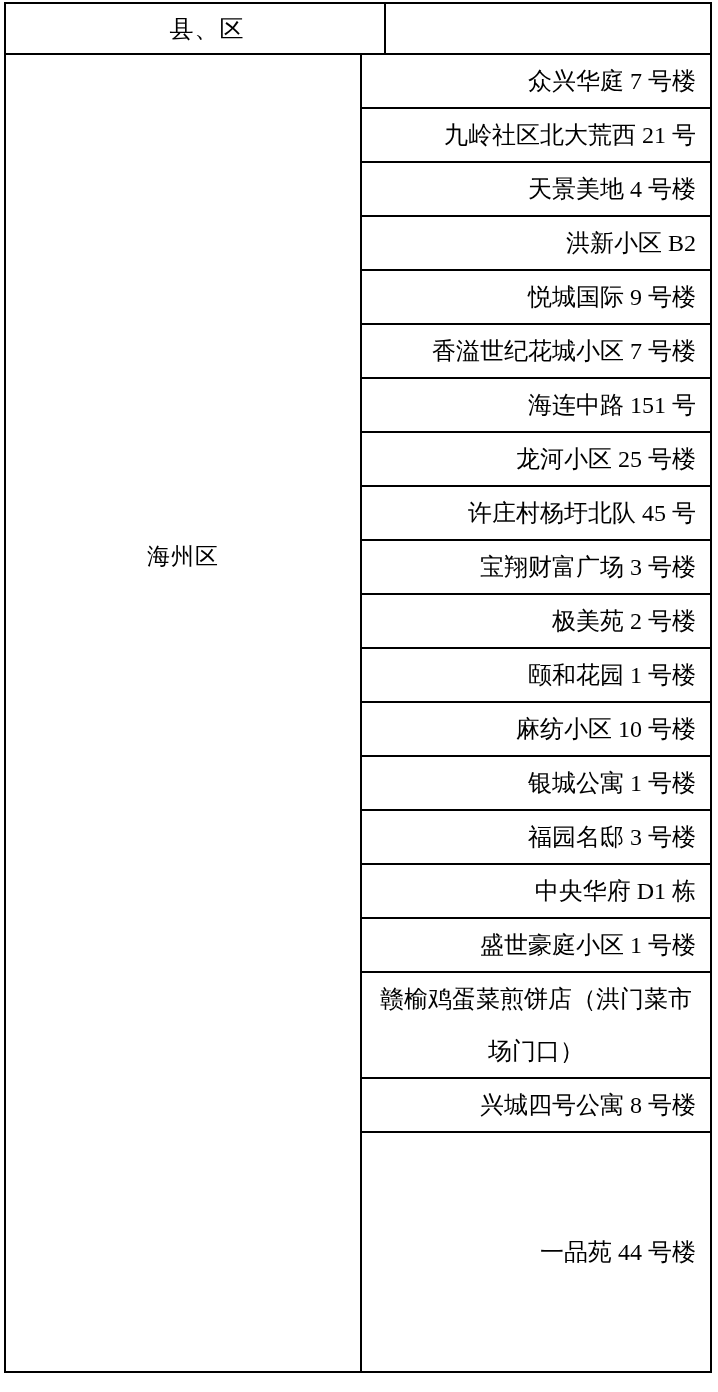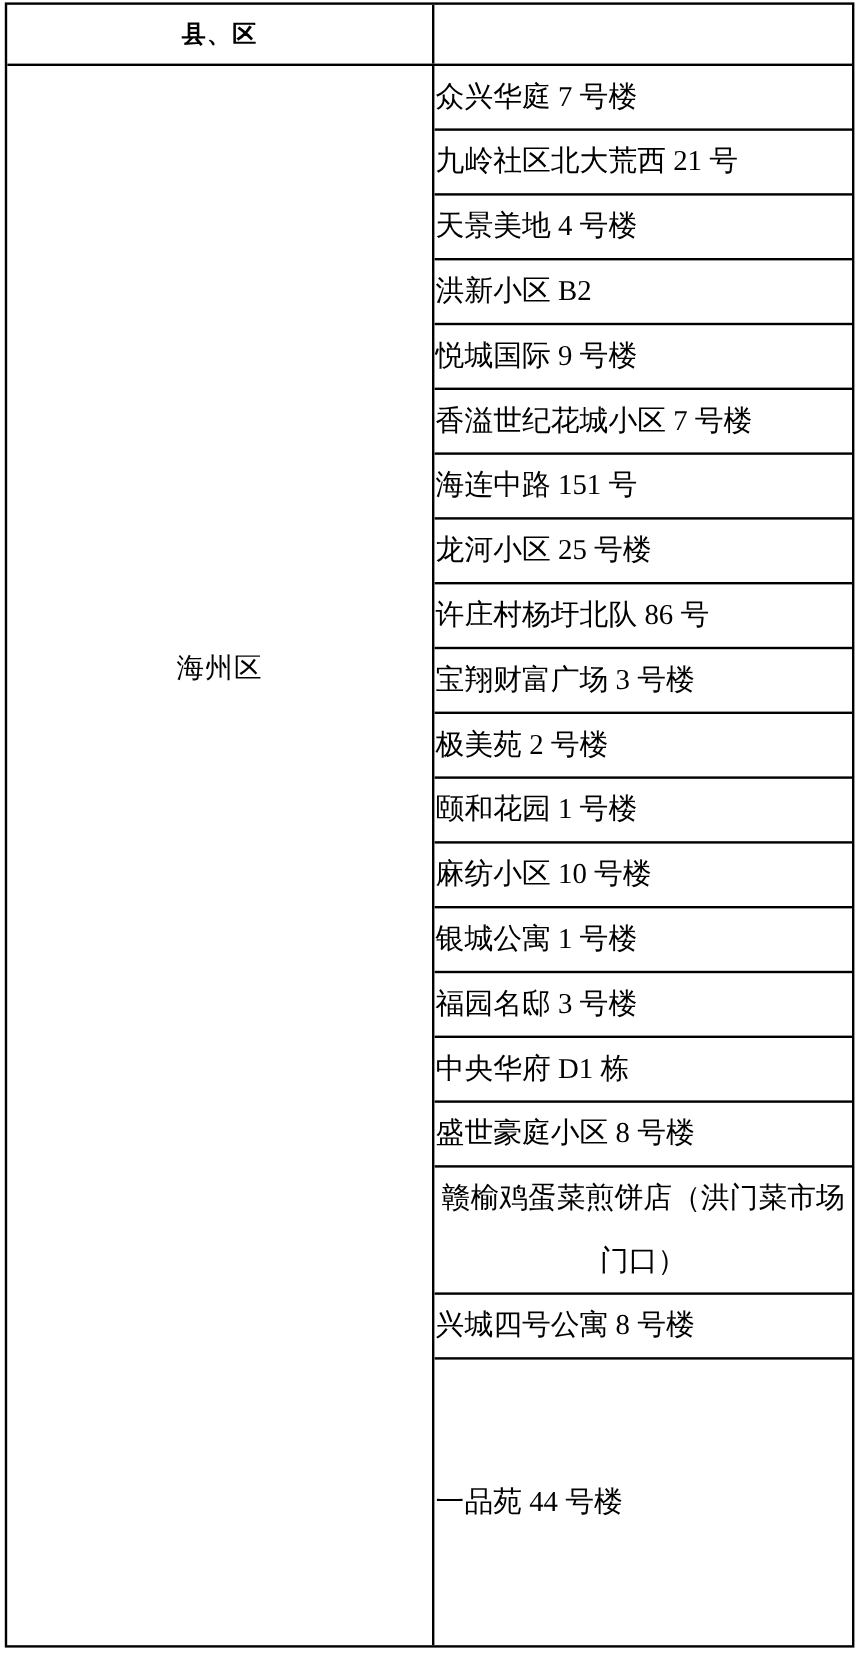--- a/index.html
+++ b/index.html
@@ -32,24 +32,25 @@
   .header-row {
     display: flex;
     flex: 0 0 51px;
     border-bottom: 2px solid #000000;
     box-sizing: border-box;
   }
   .header-cell {
     display: flex;
     align-items: center;
     justify-content: center;
-    font-size: 20px;
-    font-weight: bold;
+    font-size: 24px;
+    font-weight: normal;
     letter-spacing: 1px;
     box-sizing: border-box;
+    margin-left: 24px;
   }
   .header-cell.col1 {
     flex: 0 0 356px;
     border-right: 2px solid #000000;
   }
   .header-cell.col2 { flex: 1; }
   .body-row {
     display: flex;
     flex: 1;
     min-height: 0;
@@ -75,25 +76,25 @@
     display: flex;
     flex-direction: column;
     overflow: hidden;
   }
   .row {
     box-sizing: border-box;
     min-height: 52.6px;
     border-bottom: 2px solid #000000;
     display: flex;
     align-items: center;
-    justify-content: flex-start;
+    justify-content: flex-end;
     text-align: center;
     font-size: 24px;
     line-height: 52px;
-    padding: 0 1px;
+    padding: 0 14px;
   }
   .row:last-child {
     border-bottom: none;
     flex: 1;
   }
 </style>
 </head>
 <body>
 
 <div class="page">
@@ -126,21 +127,21 @@
           <div class="row">
             <span>香溢世纪花城小区 7 号楼</span>
           </div>
           <div class="row">
             <span>海连中路 151 号</span>
           </div>
           <div class="row">
             <span>龙河小区 25 号楼</span>
           </div>
           <div class="row">
-            <span>许庄村杨圩北队 86 号</span>
+            <span>许庄村杨圩北队 45 号</span>
           </div>
           <div class="row">
             <span>宝翔财富广场 3 号楼</span>
           </div>
           <div class="row">
             <span>极美苑 2 号楼</span>
           </div>
           <div class="row">
             <span>颐和花园 1 号楼</span>
           </div>
@@ -150,21 +151,21 @@
           <div class="row">
             <span>银城公寓 1 号楼</span>
           </div>
           <div class="row">
             <span>福园名邸 3 号楼</span>
           </div>
           <div class="row">
             <span>中央华府 D1 栋</span>
           </div>
           <div class="row">
-            <span>盛世豪庭小区 8 号楼</span>
+            <span>盛世豪庭小区 1 号楼</span>
           </div>
           <div class="row">
             <span>赣榆鸡蛋菜煎饼店（洪门菜市场门口）</span>
           </div>
           <div class="row">
             <span>兴城四号公寓 8 号楼</span>
           </div>
           <div class="row">
             <span>一品苑 44 号楼</span>
           </div>

